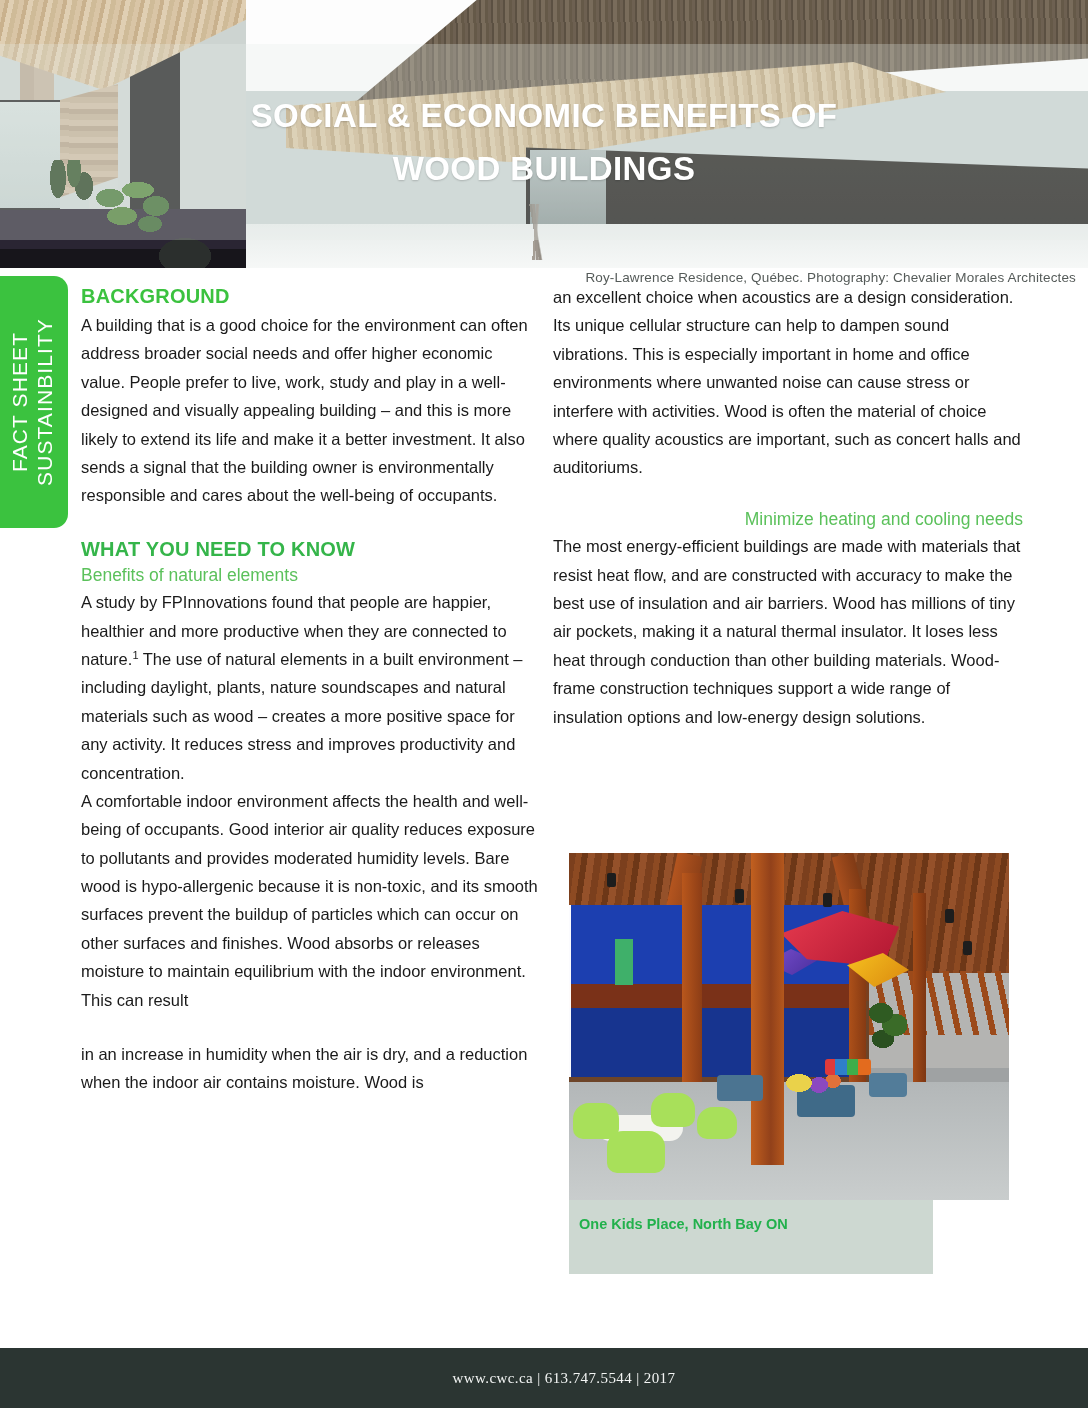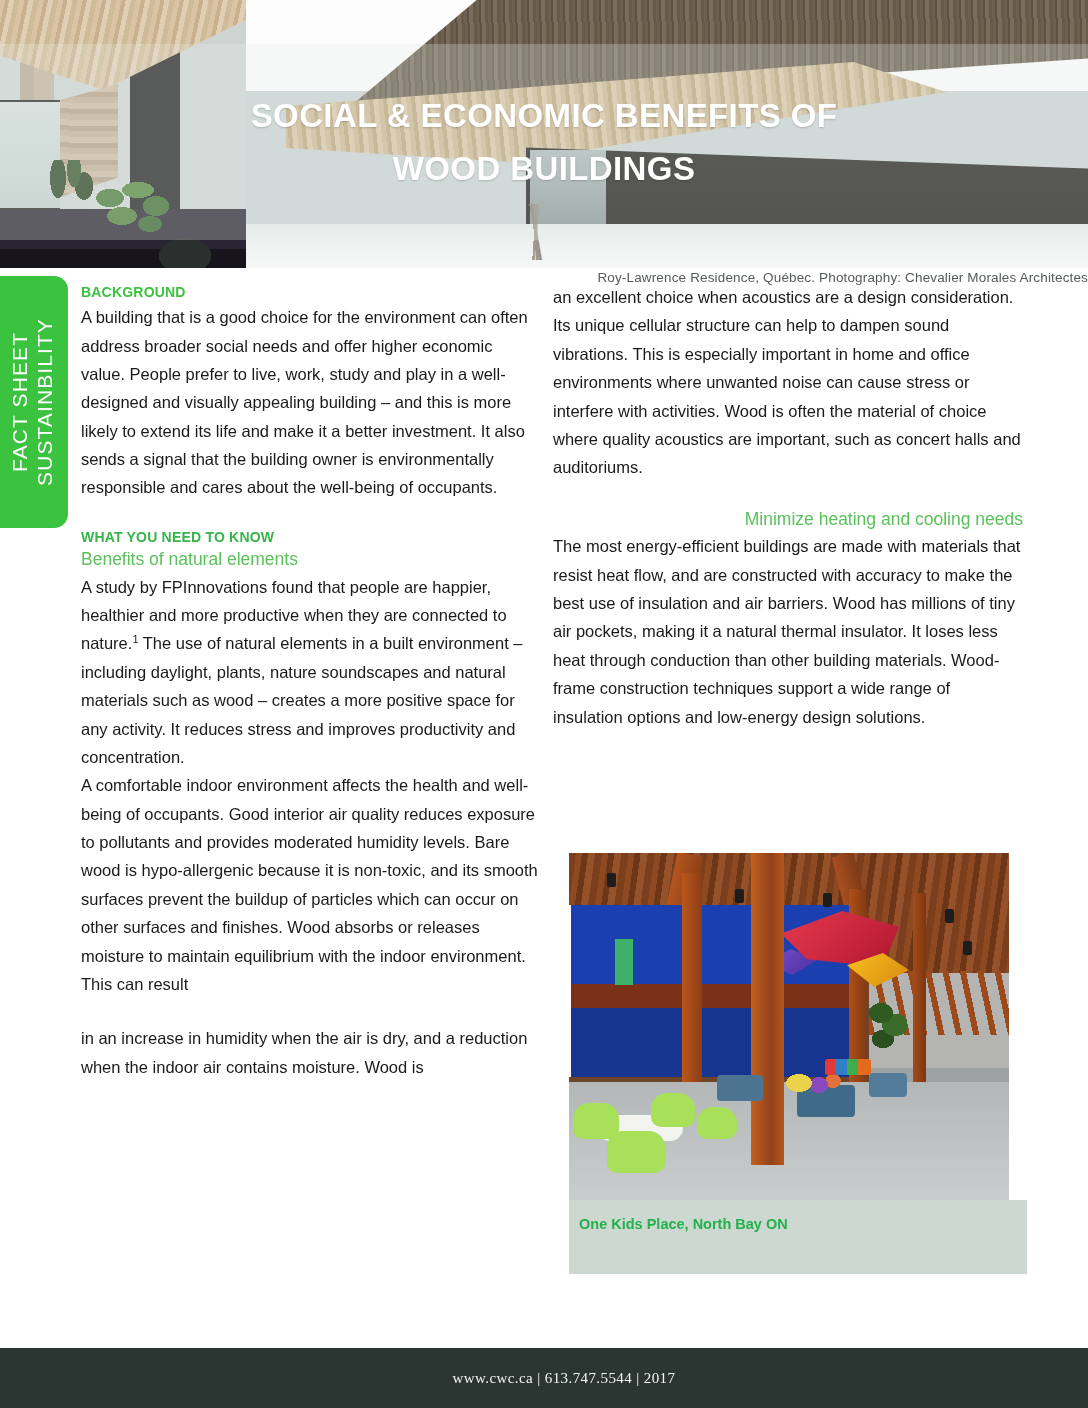--- a/index.html
+++ b/index.html
@@ -109,21 +109,21 @@
     display:flex; flex-direction:column; align-items:center; justify-content:center;
   }
   .hero-title {
     color:#ffffff; font-weight:bold; font-size:33px; letter-spacing:.4px;
     line-height:1.62; text-align:center; text-shadow:0 1px 2px rgba(0,0,0,.18);
   }
 
   
   .hero-caption {
     position:absolute; left:0; top:270px; width:1088px; height:22px;
-    text-align:right; 
+    text-align:right; padding-right:12px;
     font-size:13.5px; color:#555b59; letter-spacing:.15px;
   }
 
   
   .side-tab {
     position:absolute; left:-2px; top:276px; width:70px; height:252px;
     background:#3bc23f; border-radius:0 14px 14px 0;
   }
   .side-tab-text {
     position:absolute; left:50%; top:50%;
@@ -134,21 +134,21 @@
 
   
   .col {
     position:absolute; top:283px; font-size:16.5px; color:#1a1a1a;
     line-height:1.72;
   }
   .col-left  { left:81px;  width:458px; }
   .col-right { left:553px; width:470px; }
 
   h2.section {
-    color:#3bc23f; font-size:14px; font-weight:bold;
+    color:#3bc23f; font-size:20px; font-weight:bold;
     letter-spacing:.2px; margin:0 0 2px 0; line-height:1.3;
   }
   h2.section.alt { color:#35b54a; }
   h3.sub {
     color:#5bc15b; font-size:17.5px; font-weight:normal;
     margin:0 0 1px 0; line-height:1.35;
   }
   p.body { margin:0 0 0 0; text-align:left; }
   p.gap  { margin-top:26px; }
   .sup { font-size:11px; vertical-align:super; }
@@ -268,21 +268,21 @@
     border-radius:3px;
   }
   .photo .spot { position:absolute; width:9px; height:14px; background:#1d1d1d; border-radius:2px; }
   .photo .s1 { left:38px; top:20px; }
   .photo .s2 { left:166px;top:36px; }
   .photo .s3 { left:254px;top:40px; }
   .photo .s4 { left:376px;top:56px; }
   .photo .s5 { left:394px;top:88px; }
 
   .photo-caption {
-    position:absolute; left:0; top:347px; width:458px; height:74px;
+    position:absolute; left:0; top:347px; width:364px; height:74px;
     background:#cdd8d1; padding:14px 0 0 10px;
   }
   .cap-title {
     color:#22b14c; font-weight:bold; font-size:14.5px; line-height:1.5;
   }
   .cap-credit {
     color:#35b45a; font-size:13.5px; line-height:1.55;
   }
 
   

